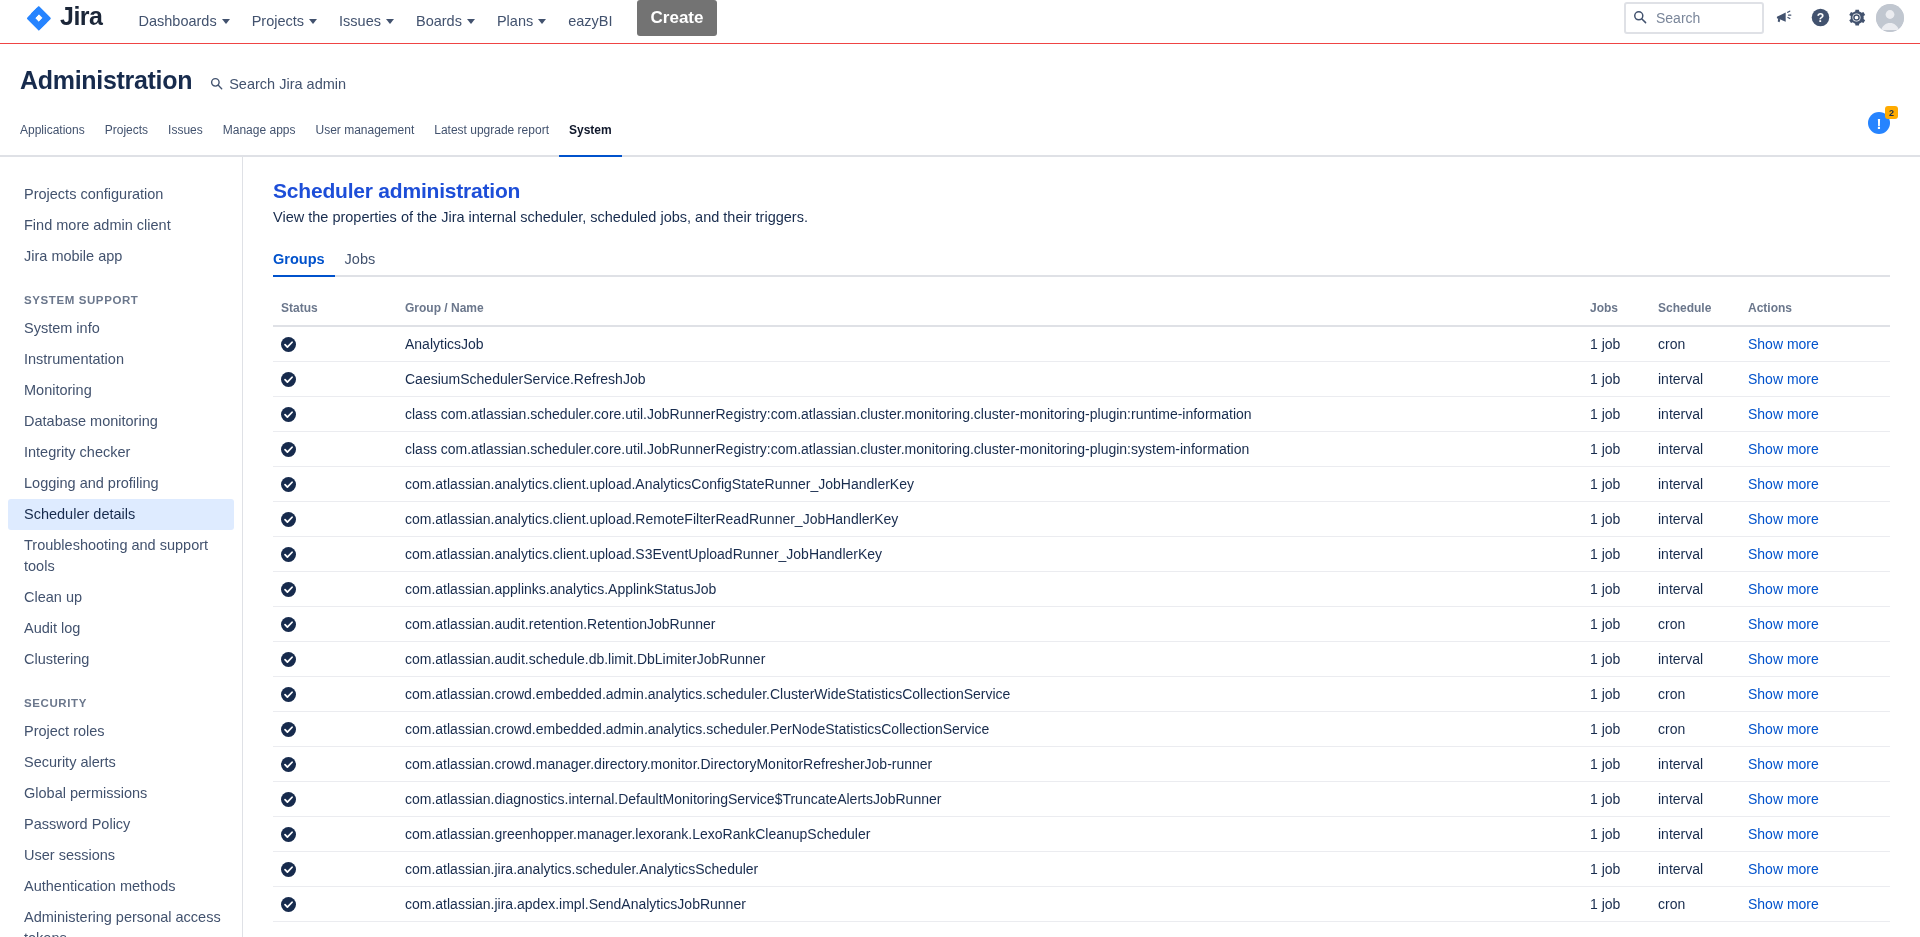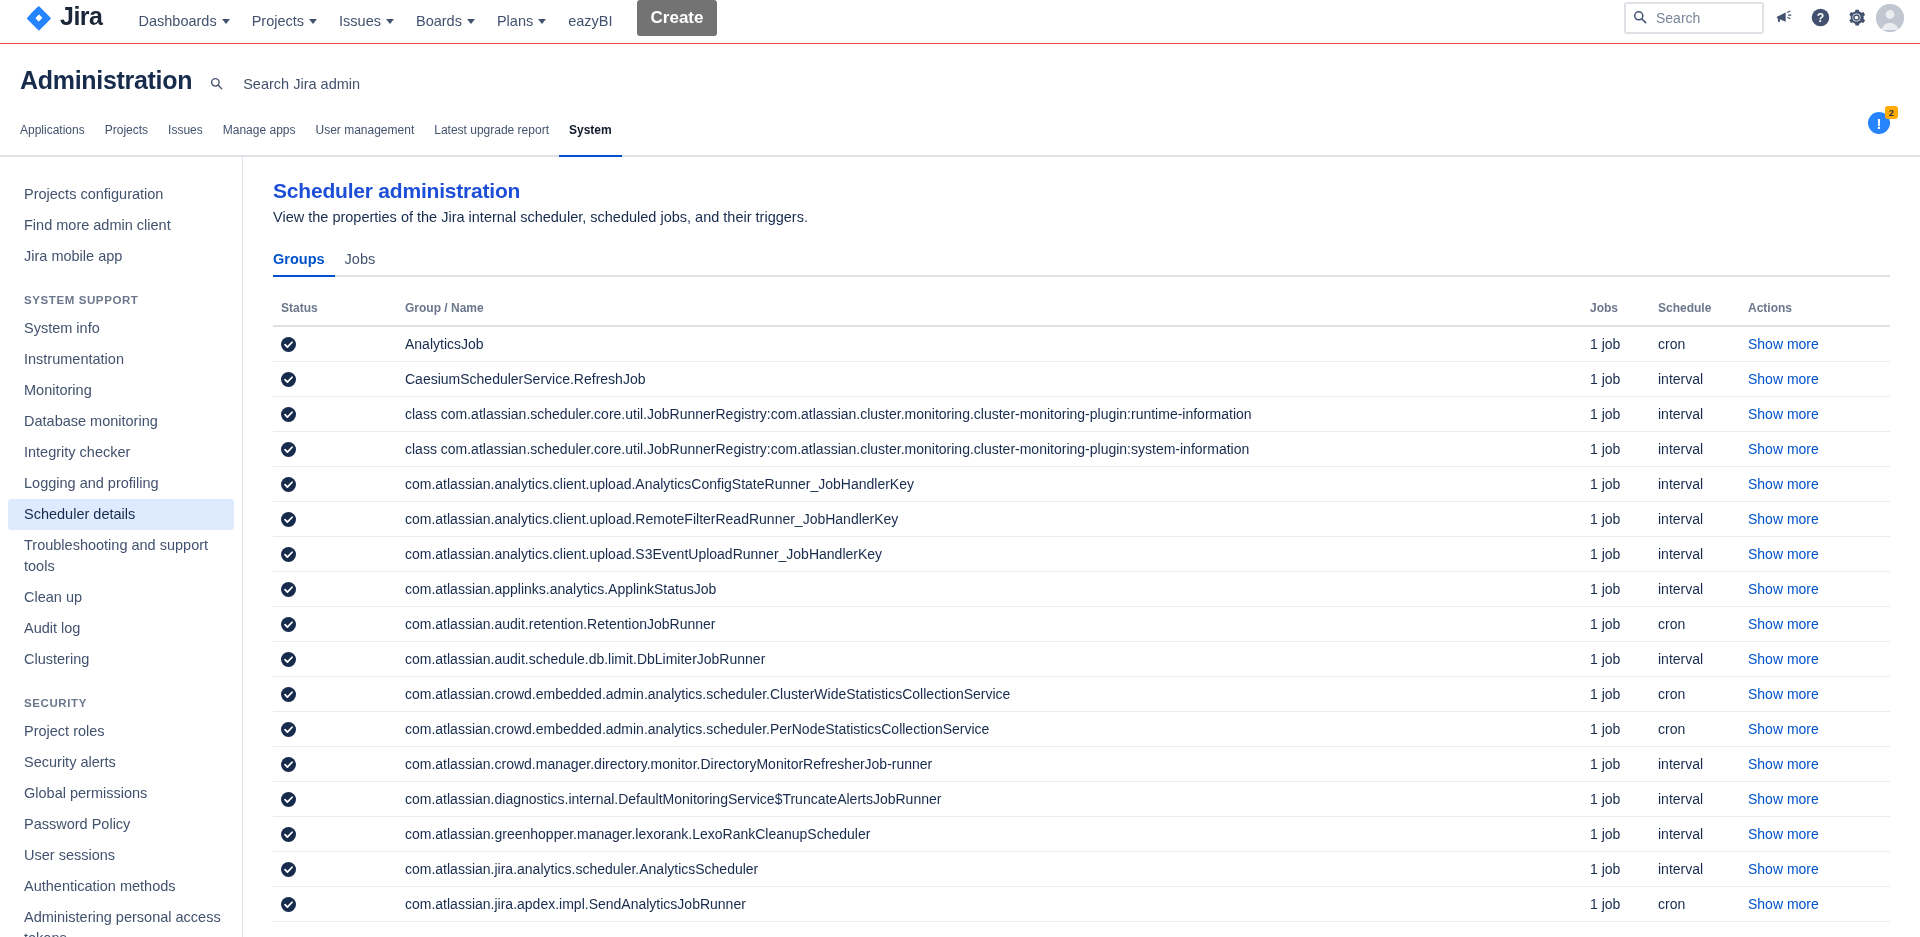--- a/index.html
+++ b/index.html
@@ -96,21 +96,21 @@
   }
   .admin-title-row {
     display: flex; align-items: center; gap: 18px;
     padding-left: 0;
   }
   .admin-title {
     font-size: 25px; font-weight: 600; color: #172B4D;
     letter-spacing: -0.3px; margin: 0; text-align: right;
   }
   .admin-search {
-    display: flex; align-items: center; gap: 20px;
+    display: flex; align-items: center; gap: 6px;
     font-size: 14.5px; color: #42526E; cursor: pointer;
     position: relative; top: 3px;
   }
   .notif-wrap {
     position: absolute; right: 22px; top: 62px;
     width: 30px; height: 30px;
   }
   .notif-circle {
     width: 22px; height: 22px; border-radius: 50%;
     background: #2684FF; color: #fff;

